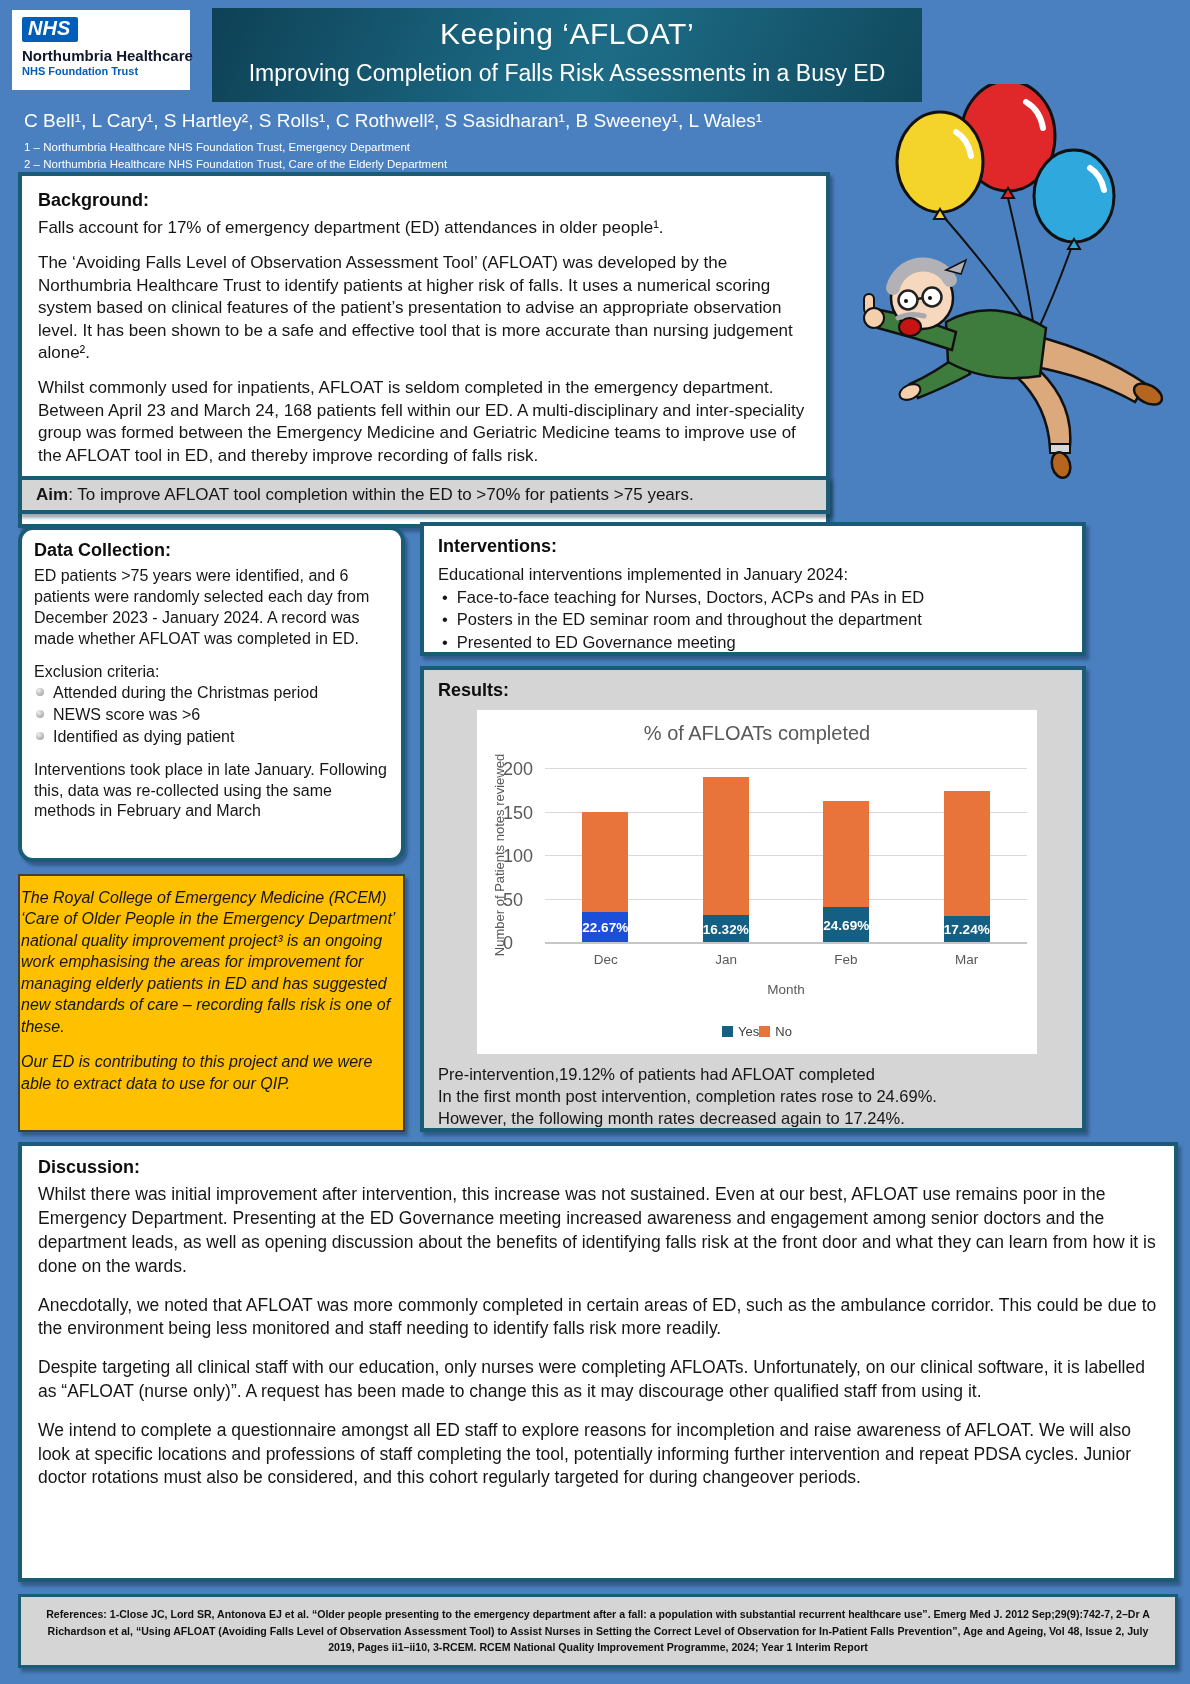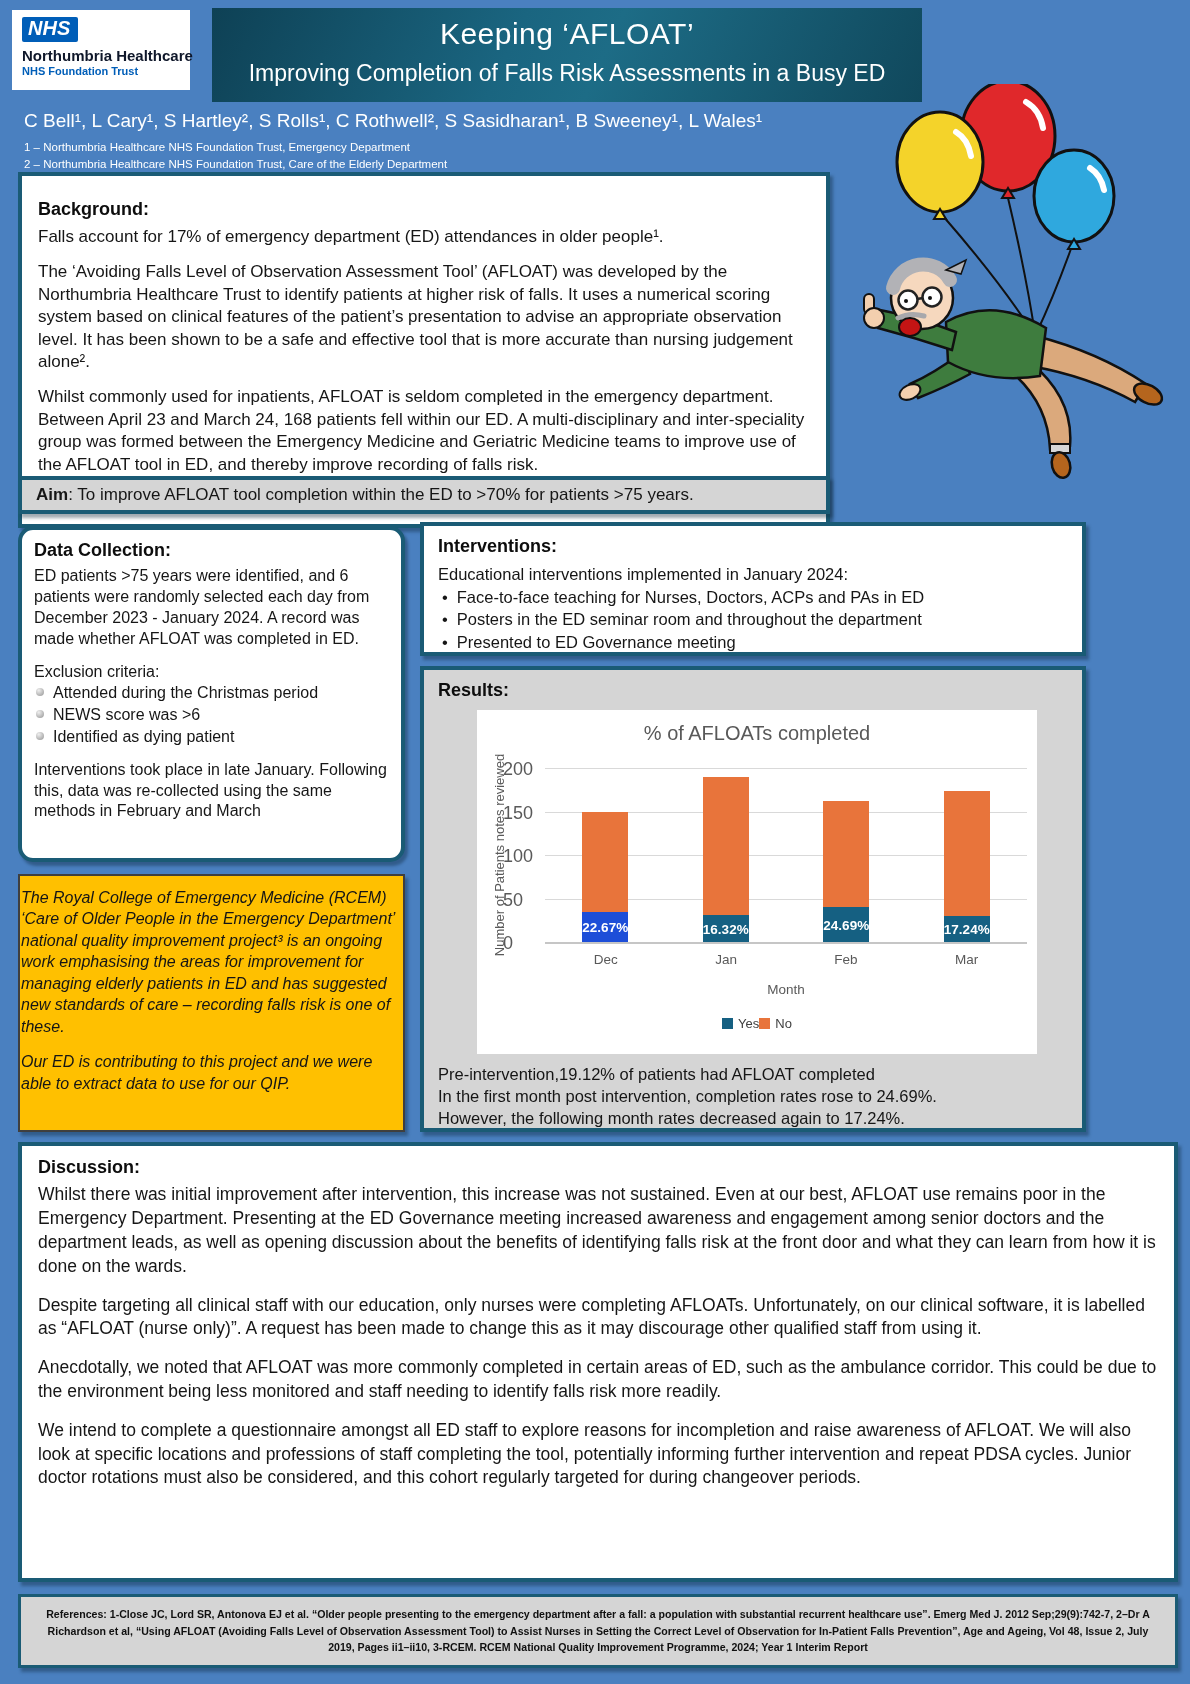--- a/index.html
+++ b/index.html
@@ -30,21 +30,21 @@
   #title-block{
     left:212px;top:8px;width:710px;height:94px;text-align:center;color:#fff;
     background:linear-gradient(115deg,#0E4155 0%,#1A6580 42%,#1D6C86 55%,#10485C 100%);
   }
   #main-title{font-size:30px;margin-top:9px;letter-spacing:.5px;}
   #sub-title{font-size:23px;margin-top:9px;}
   #authors{left:24px;top:110px;width:860px;color:#fff;font-size:19px;}
   #affiliations{left:24px;top:139px;color:#fff;font-size:11.5px;line-height:1.5;}
 
   
-  #background-box{left:18px;top:172px;width:812px;height:356px;padding:22px 16px;font-size:17px;line-height:1.32;}
+  #background-box{left:18px;top:172px;width:812px;height:356px;padding:13px 16px;font-size:17px;line-height:1.32;}
   
   #aim-box{left:18px;top:476px;width:812px;height:38px;display:flex;align-items:center;padding:12px 14px;font-size:17px;}
   
   #data-box{left:18px;top:526px;width:387px;height:336px;padding:9px 12px;font-size:16px;line-height:1.3;border-radius:15px;}
   #data-box p{margin:0 0 12px 0;}
   ul.dot-list{list-style:none;margin:0 0 12px 0;padding:0;}
   ul.dot-list li{padding-left:2px;margin:1px 0;}
   .dot{display:inline-block;width:8px;height:8px;border-radius:50%;
     background:radial-gradient(circle at 35% 30%,#efefef,#939393);margin-right:9px;vertical-align:2px;}
   
@@ -65,21 +65,21 @@
   .seg.yes{position:relative;}
   .bar-label{position:absolute;top:50%;left:50%;transform:translate(-50%,-50%);
     color:#fff;font-weight:bold;font-size:13.5px;white-space:nowrap;}
   #yticks{position:absolute;left:0;top:0;width:100%;height:100%;pointer-events:none;}
   .ytick{position:absolute;left:26px;width:42px;text-align:left;font-size:18px;color:#595959;}
   #chart-ylabel{position:absolute;left:22px;top:145px;transform:translate(-50%,-50%) rotate(-90deg);
     font-size:13px;color:#595959;white-space:nowrap;}
   #xticks{position:absolute;left:68px;top:242px;width:482px;display:flex;justify-content:space-around;
     font-size:13.5px;color:#595959;}
   #chart-xlabel{position:absolute;left:68px;top:272px;width:482px;text-align:center;font-size:13.5px;color:#595959;}
-  #chart-legend{position:absolute;left:0;top:306px;width:100%;display:flex;justify-content:center;
+  #chart-legend{position:absolute;left:0;top:314px;width:100%;display:flex;justify-content:center;
     align-items:center;font-size:13px;color:#404040;text-align:right;}
   .legend-item{display:flex;align-items:center;}
   .swatch{display:inline-block;width:11px;height:11px;margin-right:5px;}
   #results-summary{position:absolute;left:14px;top:394px;width:630px;font-size:16.5px;line-height:1.33;}
   
   #rcem-box{left:18px;top:874px;width:387px;height:258px;padding:11px 1px;font-size:16px;line-height:1.34;font-style:italic;color:#151515;}
   #rcem-box p{margin:0 0 14px 0;}
   
   #discussion-box{left:18px;top:1142px;width:1160px;height:440px;padding:9px 16px;font-size:17.5px;line-height:1.36;}
   #discussion-box p{margin:0 0 15px 0;}
@@ -261,20 +261,20 @@
 </div>
 
 <div class="panel yellow" id="rcem-box">
   <p>The Royal College of Emergency Medicine (RCEM) ‘Care of Older People in the Emergency Department’ national quality improvement project³ is an ongoing work emphasising the areas for improvement for managing elderly patients in ED and has suggested new standards of care – recording falls risk is one of these.</p>
   <p>Our ED is contributing to this project and we were able to extract data to use for our QIP.</p>
 </div>
 
 <div class="panel" id="discussion-box">
   <div class="sec-heading">Discussion:</div>
   <p>Whilst there was initial improvement after intervention, this increase was not sustained. Even at our best, AFLOAT use remains poor in the Emergency Department. Presenting at the ED Governance meeting increased awareness and engagement among senior doctors and the department leads, as well as opening discussion about the benefits of identifying falls risk at the front door and what they can learn from how it is done on the wards.</p>
+  <p>Anecdotally, we noted that AFLOAT was more commonly completed in certain areas of ED, such as the ambulance corridor. This could be due to the environment being less monitored and staff needing to identify falls risk more readily.</p>
   <p>Despite targeting all clinical staff with our education, only nurses were completing AFLOATs. Unfortunately, on our clinical software, it is labelled as “AFLOAT (nurse only)”. A request has been made to change this as it may discourage other qualified staff from using it.</p>
-  <p>Anecdotally, we noted that AFLOAT was more commonly completed in certain areas of ED, such as the ambulance corridor. This could be due to the environment being less monitored and staff needing to identify falls risk more readily.</p>
   <p>We intend to complete a questionnaire amongst all ED staff to explore reasons for incompletion and raise awareness of AFLOAT. We will also look at specific locations and professions of staff completing the tool, potentially informing further intervention and repeat PDSA cycles. Junior doctor rotations must also be considered, and this cohort regularly targeted for during changeover periods.</p>
 </div>
 
 <div class="panel gray" id="references-box">
   <p>References: 1-Close JC, Lord SR, Antonova EJ et al. “Older people presenting to the emergency department after a fall: a population with substantial recurrent healthcare use”. Emerg Med J. 2012 Sep;29(9):742-7, 2–Dr A Richardson et al, “Using AFLOAT (Avoiding Falls Level of Observation Assessment Tool) to Assist Nurses in Setting the Correct Level of Observation for In-Patient Falls Prevention”, Age and Ageing, Vol 48, Issue 2, July 2019, Pages ii1–ii10, 3-RCEM. RCEM National Quality Improvement Programme, 2024; Year 1 Interim Report</p>
 </div>
 
 </body></html>

